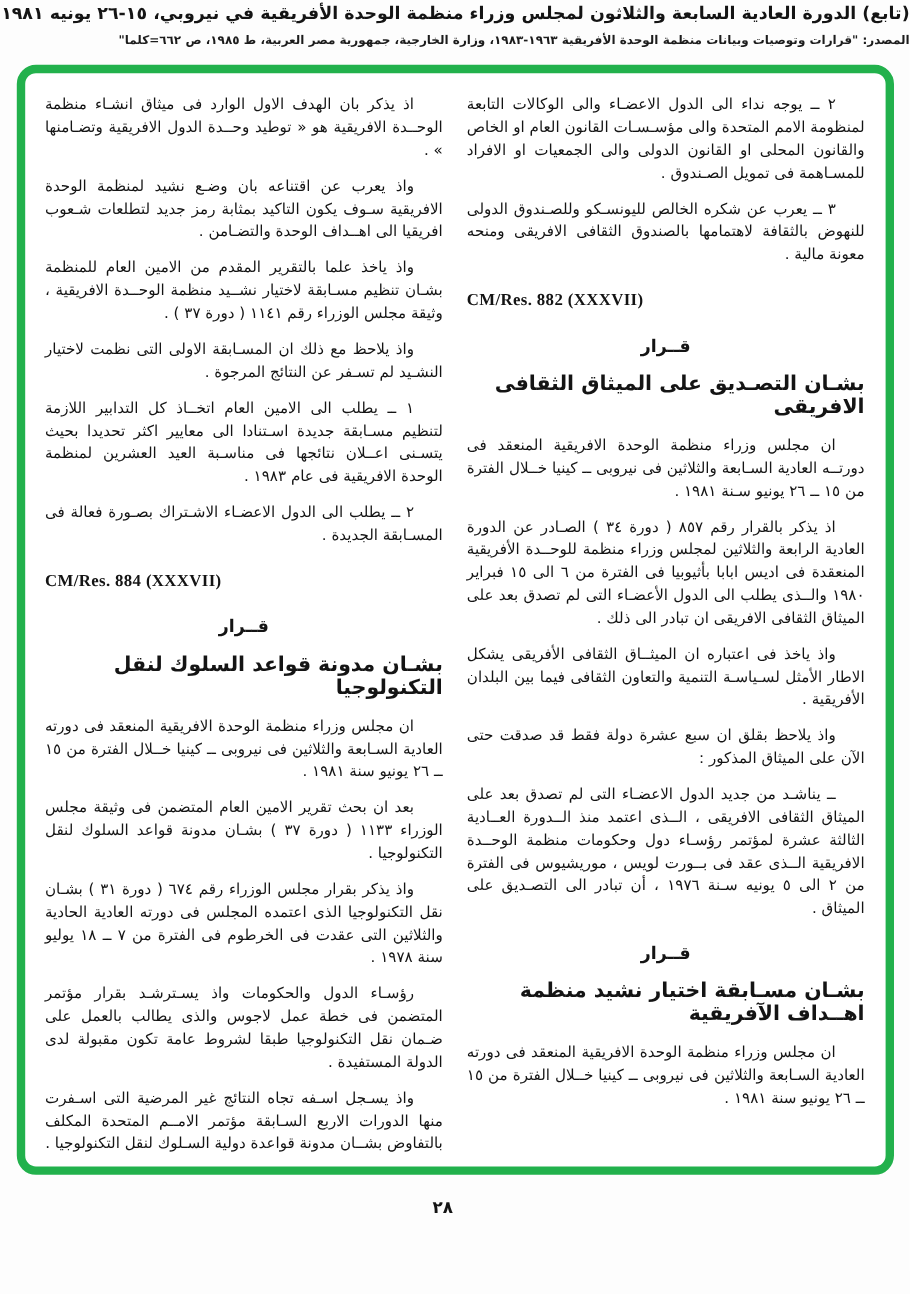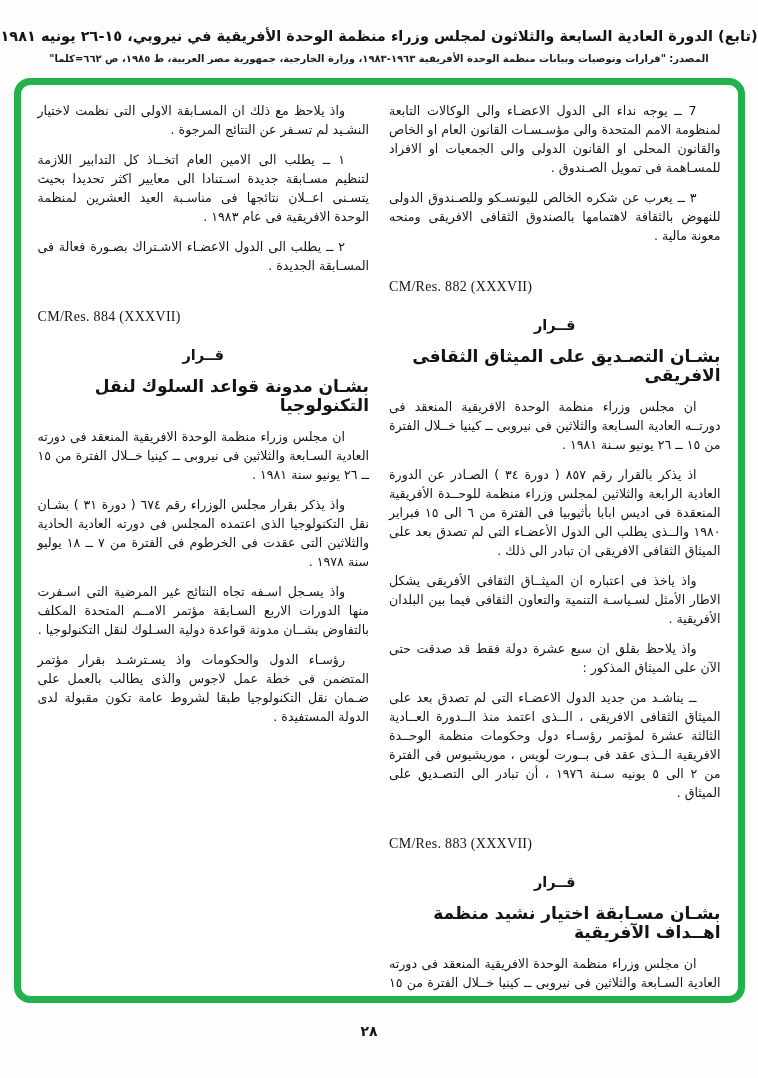--- a/index.html
+++ b/index.html
@@ -4,21 +4,21 @@
 <style>
   html,body{margin:0;padding:0;}
   body{
     width:758px;height:1078px;
     background:#fdfdfd;
     font-family:"DejaVu Sans",sans-serif;
     color:#141414;
     overflow:hidden;
   }
   .page{width:758px;height:1078px;position:relative;}
-  .header{text-align:center;padding-top:28px;direction:rtl;}
+  .header{text-align:right;padding-top:4px;direction:rtl;}
   .h1{font-size:14.5px;font-weight:bold;letter-spacing:0;}
   .h2{font-size:10px;font-weight:bold;margin-top:9px;color:#1c1c1c;}
   .frame{
     margin:14px auto 0;
     width:731px;height:925px;
     box-sizing:border-box;
     border:7px solid #22b14c;
     border-radius:16px;
     background:#fff;
     padding:16px 17px 0 17px;
@@ -34,22 +34,22 @@
     font-size:12.6px;
     line-height:19px;
   }
   .para{margin:0 0 11px 0;text-indent:24px;}
   .para b{font-weight:normal;}
   .res{
     direction:ltr;
     text-align:left;
     font-family:"Liberation Serif",serif;
     font-size:14px;
-    font-weight:400;
-    margin:32px 0 10px 0;
+    font-weight:700;
+    margin:20px 0 10px 0;
     text-indent:0;
     letter-spacing:.3px;
   }
   .heading{
     text-align:center;
     font-weight:bold;
     font-size:14.5px;
     margin:20px 0 12px 0;
     text-indent:0;
   }
@@ -74,44 +74,47 @@
 
 <div class="page">
 
   <div class="header">
     <div class="h1">(تابع) الدورة العادية السابعة والثلاثون لمجلس وزراء منظمة الوحدة الأفريقية في نيروبي، ١٥-٢٦ يونيه ١٩٨١</div>
     <div class="h2">المصدر: "قرارات وتوصيات وبيانات منظمة الوحدة الأفريقية ١٩٦٣-١٩٨٣، وزارة الخارجية، جمهورية مصر العربية، ط ١٩٨٥، ص ٦٦٢=كلما"</div>
   </div>
 
   <div class="frame">
     <div class="col">
-        <div class="para">7 ــ يوجه نداء الى الدول الاعضـاء والى الوكالات التابعة لمنظومة الامم المتحدة والى مؤسـسـات القانون العام او الخاص والقانون المحلى او القانون الدولى والى الجمعيات او الافراد للمسـاهمة فى تمويل الصـندوق .</div>
+        <div class="para">٢ ــ يوجه نداء الى الدول الاعضـاء والى الوكالات التابعة لمنظومة الامم المتحدة والى مؤسـسـات القانون العام او الخاص والقانون المحلى او القانون الدولى والى الجمعيات او الافراد للمسـاهمة فى تمويل الصـندوق .</div>
         <div class="para">٣ ــ يعرب عن شكره الخالص لليونسـكو وللصـندوق الدولى للنهوض بالثقافة لاهتمامها بالصندوق الثقافى الافريقى ومنحه معونة مالية .</div>
         <div class="res">CM/Res. 882  (XXXVII)</div>
         <div class="heading">قــرار</div>
         <div class="subheading">بشـان التصـديق على الميثاق الثقافى الافريقى</div>
         <div class="para">ان مجلس وزراء منظمة الوحدة الافريقية المنعقد فى دورتــه العادية السـابعة والثلاثين فى نيروبى ــ كينيا خــلال الفترة من ١٥ ــ ٢٦ يونيو سـنة ١٩٨١ .</div>
         <div class="para"><b>اذ يذكر بالقرار </b>رقم ٨٥٧ ( دورة ٣٤ ) الصـادر عن الدورة العادية الرابعة والثلاثين لمجلس وزراء منظمة للوحــدة الأفريقية المنعقدة فى اديس ابابا بأثيوبيا فى الفترة من ٦ الى ١٥ فبراير ١٩٨٠ والــذى يطلب الى الدول الأعضـاء التى لم تصدق بعد على الميثاق الثقافى الافريقى ان تبادر الى ذلك .</div>
         <div class="para"><b>واذ ياخذ فى اعتباره </b>ان الميثــاق الثقافى الأفريقى يشكل الاطار الأمثل لسـياسـة التنمية والتعاون الثقافى فيما بين البلدان الأفريقية .</div>
         <div class="para"><b>واذ يلاحظ بقلق </b>ان سبع عشرة دولة فقط قد صدقت حتى الآن على الميثاق المذكور :</div>
         <div class="para">ــ يناشـد من جديد الدول الاعضـاء التى لم تصدق بعد على الميثاق الثقافى الافريقى ، الــذى اعتمد منذ الــدورة العــادية الثالثة عشرة لمؤتمر رؤسـاء دول وحكومات منظمة الوحــدة الافريقية الــذى عقد فى بــورت لويس ، موريشيوس فى الفترة من ٢ الى ٥ يونيه سـنة ١٩٧٦ ، أن تبادر الى التصـديق على الميثاق .</div>
-        <div class="res">CM/Res. 883  (XXXVII)</div>
         <div class="heading">قــرار</div>
         <div class="subheading">بشـان مسـابقة اختيار نشيد منظمة اهــداف الآفريقية</div>
         <div class="para">ان مجلس وزراء منظمة الوحدة الافريقية المنعقد فى دورته العادية السـابعة والثلاثين فى نيروبى ــ كينيا خــلال الفترة من ١٥ ــ ٢٦ يونيو سنة ١٩٨١ .</div>
       </div>
     <div class="col">
+        <div class="para">اذ يذكر بان الهدف الاول الوارد فى ميثاق انشـاء منظمة الوحــدة الافريقية هو « توطيد وحــدة الدول الافريقية وتضـامنها » .</div>
+        <div class="para">واذ يعرب عن اقتناعه بان وضـع نشيد لمنظمة الوحدة الافريقية سـوف يكون التاكيد بمثابة رمز جديد لتطلعات شـعوب افريقيا الى اهــداف الوحدة والتضـامن .</div>
+        <div class="para">واذ ياخذ علما بالتقرير المقدم من الامين العام للمنظمة بشـان تنظيم مسـابقة لاختيار نشــيد منظمة الوحــدة الافريقية ، وثيقة مجلس الوزراء رقم ١١٤١ ( دورة ٣٧ ) .</div>
         <div class="para">واذ يلاحظ مع ذلك ان المسـابقة الاولى التى نظمت لاختيار النشـيد لم تسـفر عن النتائج المرجوة .</div>
         <div class="para">١ ــ يطلب الى الامين العام اتخــاذ كل التدابير اللازمة لتنظيم مسـابقة جديدة اسـتنادا الى معايير اكثر تحديدا بحيث يتسـنى اعــلان نتائجها فى مناسـبة العيد العشرين لمنظمة الوحدة الافريقية فى عام ١٩٨٣ .</div>
         <div class="para">٢ ــ يطلب الى الدول الاعضـاء الاشـتراك بصـورة فعالة فى المسـابقة الجديدة .</div>
         <div class="res">CM/Res. 884  (XXXVII)</div>
         <div class="heading">قــرار</div>
         <div class="subheading">بشـان مدونة قواعد السلوك لنقل التكنولوجيا</div>
         <div class="para">ان مجلس وزراء منظمة الوحدة الافريقية المنعقد فى دورته العادية السـابعة والثلاثين فى نيروبى ــ كينيا خــلال الفترة من ١٥ ــ ٢٦ يونيو سنة ١٩٨١ .</div>
+        <div class="para">بعد ان بحث تقرير الامين العام المتضمن فى وثيقة مجلس الوزراء ١١٣٣ ( دورة ٣٧ ) بشـان مدونة قواعد السلوك لنقل التكنولوجيا .</div>
         <div class="para">واذ يذكر بقرار مجلس الوزراء رقم ٦٧٤ ( دورة ٣١ ) بشـان نقل التكنولوجيا الذى اعتمده المجلس فى دورته العادية الحادية والثلاثين التى عقدت فى الخرطوم فى الفترة من ٧ ــ ١٨ يوليو سنة ١٩٧٨ .</div>
+        <div class="para">رؤسـاء الدول والحكومات واذ يسـترشـد بقرار مؤتمر المتضمن فى خطة عمل لاجوس والذى يطالب بالعمل على ضـمان نقل التكنولوجيا طبقا لشروط عامة تكون مقبولة لدى الدولة المستفيدة .</div>
         <div class="para">واذ يسـجل اسـفه تجاه النتائج غير المرضية التى اسـفرت منها الدورات الاربع السـابقة مؤتمر الامــم المتحدة المكلف بالتفاوض بشــان مدونة قواعدة دولية السـلوك لنقل التكنولوجيا .</div>
-        <div class="para">رؤسـاء الدول والحكومات واذ يسـترشـد بقرار مؤتمر المتضمن فى خطة عمل لاجوس والذى يطالب بالعمل على ضـمان نقل التكنولوجيا طبقا لشروط عامة تكون مقبولة لدى الدولة المستفيدة .</div>
       </div>
   </div>
 
   <div class="pagenum">٢٨</div>
 
 </div>
 
 </body></html>

